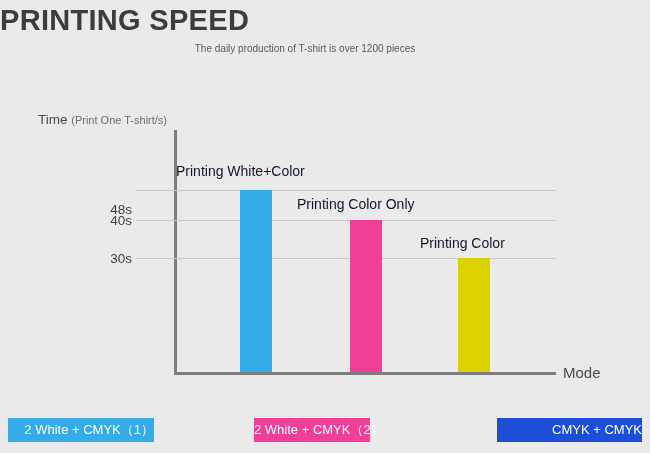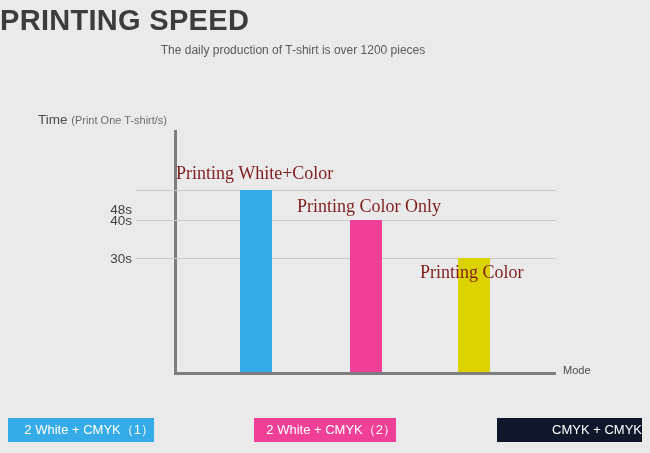--- a/index.html
+++ b/index.html
@@ -27,25 +27,25 @@
     left: 0;
     top: 4px;
     width: 650px;
     font-size: 29px;
     font-weight: bold;
     color: #3c3c3c;
     letter-spacing: 0.3px;
   }
   .subtitle {
     position: absolute;
-    left: 4px;
+    left: 16px;
     top: 43px;
     width: 578px;
     text-align: center;
-    font-size: 12px;
+    font-size: 10px;
     color: #5a5a5a;
   }
 
   
   .plot {
     position: absolute;
     left: 0;
     top: 0;
     width: 650px;
     height: 453px;
@@ -78,21 +78,21 @@
     left: 174px;
     top: 372px;
     width: 382px;
     height: 3px;
     background: #7d7d7d;
   }
   .axis-x-label {
     position: absolute;
     left: 563px;
     top: 364px;
-    font-size: 11px;
+    font-size: 15px;
     color: #4a4a4a;
   }
 
   .gridline {
     position: absolute;
     left: 136px;
     height: 1px;
     background: #c9c9c9;
   }
   .tick-label {
@@ -105,24 +105,23 @@
     transform: translateY(-50%);
   }
 
   .bar {
     position: absolute;
     bottom: 81px; 
   }
 
   .bar-caption {
     position: absolute;
-    font-size: 18px;
-    color: #7f1d1d;
+    font-size: 14px;
+    color: #0f172a;
     white-space: nowrap;
-    font-family: Liberation Serif, serif;
   }
 
   
   .legend {
     position: absolute;
     left: 0;
     top: 418px;
     width: 650px;
     height: 24px;
   }
@@ -166,24 +165,24 @@
         <div class="tick-label" style="top: 258.3px;">30s</div>
       </div>
     <div id="bars">
         <div class="bar" title="48s" style="left: 240px; width: 32px; height: 181.92px; background: rgb(53, 171, 232);"></div>
         <div class="bar" title="40s" style="left: 350px; width: 32px; height: 151.6px; background: rgb(239, 63, 150);"></div>
         <div class="bar" title="30s" style="left: 458px; width: 32px; height: 113.7px; background: rgb(219, 210, 0);"></div>
       </div>
     <div id="captions">
         <div class="bar-caption" style="left: 176px; top: 163px;">Printing White+Color</div>
         <div class="bar-caption" style="left: 297px; top: 196px;">Printing Color Only</div>
-        <div class="bar-caption" style="left: 420px; top: 235px; margin-top: 27px;">Printing Color</div>
+        <div class="bar-caption" style="left: 420px; top: 235px;">Printing Color</div>
       </div>
   </div>
 
   <div class="legend">
     <div id="legend-items">
         <div class="legend-item" style="left: 8px; width: 146px; background: rgb(53, 171, 232);">2 White + CMYK（1）</div>
-        <div class="legend-item" style="left: 254px; width: 142px; background: rgb(239, 63, 150);">2 White + CMYK（2）</div>
-        <div class="legend-item" style="left: 497px; width: 145px; background: #0f172a;">CMYK + CMYK</div>
+        <div class="legend-item" style="left: 254px; width: 116px; background: rgb(239, 63, 150);">2 White + CMYK（2）</div>
+        <div class="legend-item" style="left: 497px; width: 145px; background: #1d4ed8;">CMYK + CMYK</div>
       </div>
   </div>
 </div>
 
 </body></html>

